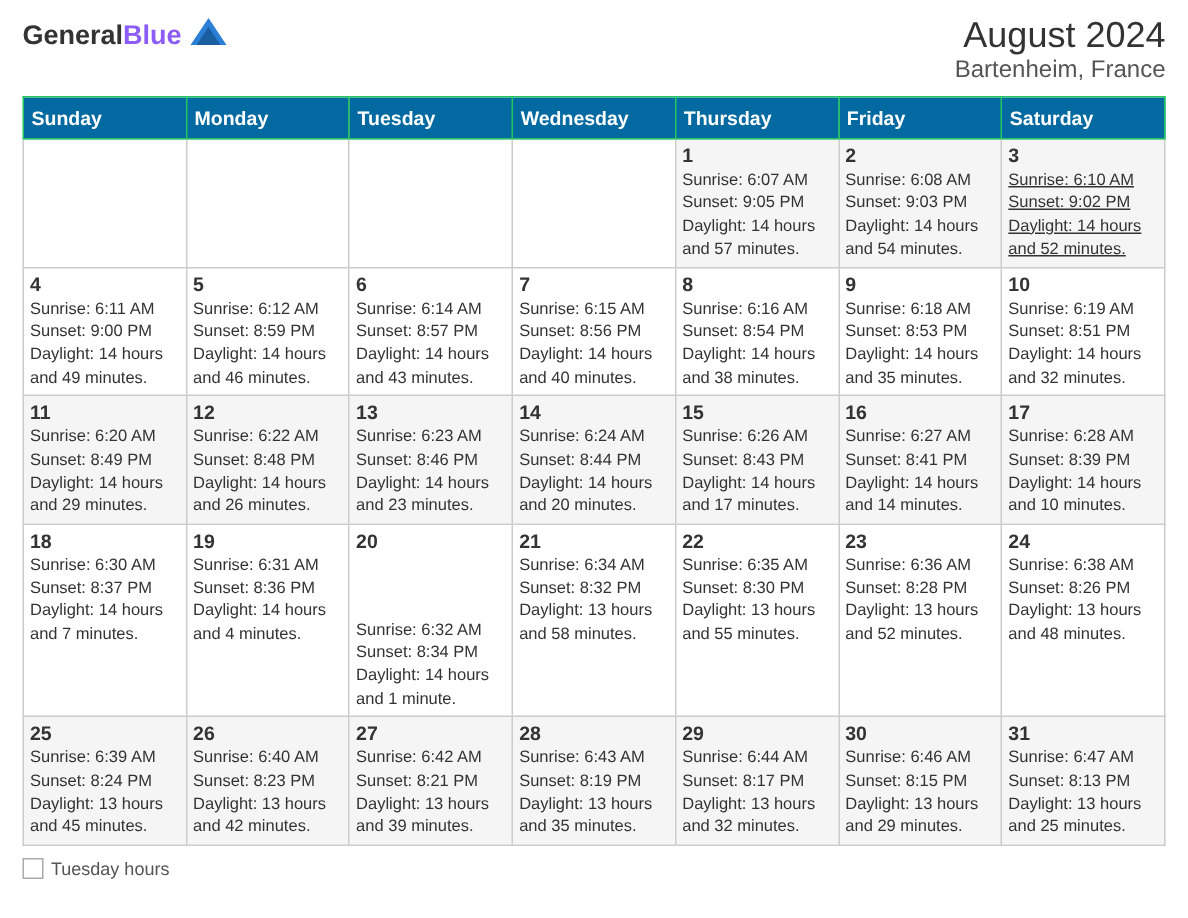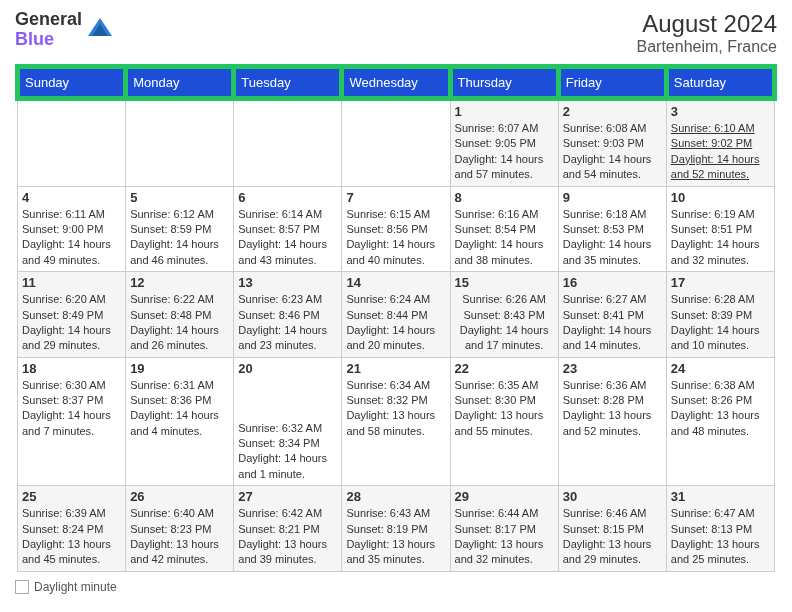--- a/index.html
+++ b/index.html
@@ -16,21 +16,21 @@
       align-items: flex-start;
       margin-bottom: 8px;
     }
     .logo {
       display: flex;
       align-items: center;
       gap: 2px;
     }
     .logo-text {
       display: flex;
-      flex-direction: column;
+      flex-direction: row;
       line-height: 1.1;
     }
     .logo-general {
       font-size: 18px;
       font-weight: bold;
       color: #333;
     }
     .logo-blue {
       font-size: 18px;
       font-weight: bold;
@@ -52,27 +52,27 @@
     .location {
       font-size: 16px;
       color: #555;
     }
     .calendar {
       width: 100%;
       border-collapse: collapse;
       font-size: 11px;
     }
     .calendar th {
-      background-color: #1d4ed8;
+      background-color: #0369a1;
       color: #fff;
       text-align: left;
       padding: 6px 5px;
       font-size: 13px;
-      font-weight: normal;
-      border: 5px solid #22c55e;
+      font-weight: bold;
+      border: 1px solid #22c55e;
     }
     .calendar td {
       border: 1px solid #ccc;
       vertical-align: top;
       padding: 3px 4px;
       width: 14.28%;
       height: 80px;
       background: #fff;
     }
     .calendar tr:nth-child(odd) td {
@@ -232,21 +232,21 @@
 Daylight: 14 hours and 23 minutes.</div>
         </td>
         <td>
           <span class="day-num">14</span>
           <div class="day-info" style="white-space: pre-line;">Sunrise: 6:24 AM
 Sunset: 8:44 PM
 Daylight: 14 hours and 20 minutes.</div>
         </td>
         <td>
           <span class="day-num">15</span>
-          <div class="day-info" style="white-space: pre-line; text-align: center;">Sunrise: 6:26 AM
+          <div class="day-info" style="white-space: pre-line;">Sunrise: 6:26 AM
 Sunset: 8:43 PM
 Daylight: 14 hours and 17 minutes.</div>
         </td>
         <td>
           <span class="day-num">16</span>
           <div class="day-info" style="white-space: pre-line;">Sunrise: 6:27 AM
 Sunset: 8:41 PM
 Daylight: 14 hours and 14 minutes.</div>
         </td>
         <td>
@@ -342,14 +342,14 @@
           <div class="day-info" style="white-space: pre-line;">Sunrise: 6:47 AM
 Sunset: 8:13 PM
 Daylight: 13 hours and 25 minutes.</div>
         </td>
       </tr>
     </tbody>
 </table>
 
 <div class="footer">
   <div class="footer-box"></div>
-  <span>Daylight minute</span>
+  <span>Tuesday hours</span>
 </div>
 
 </body></html>

